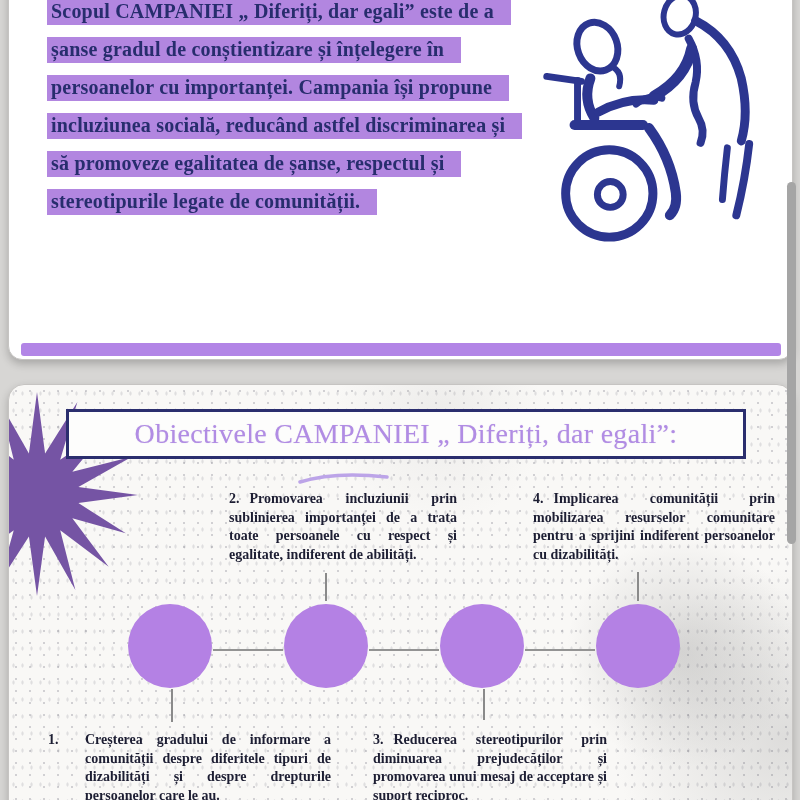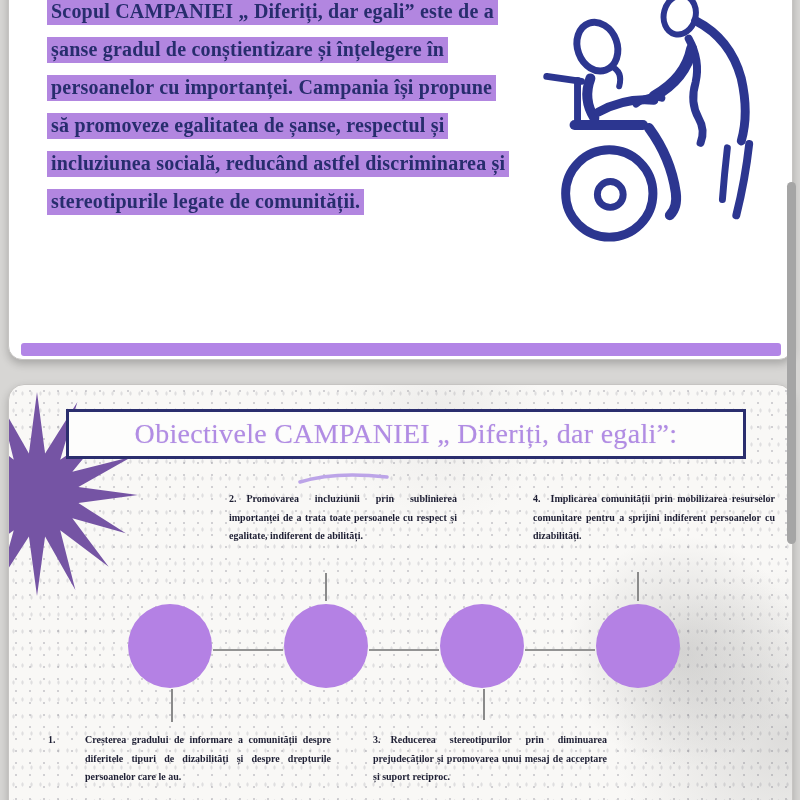--- a/index.html
+++ b/index.html
@@ -16,36 +16,36 @@
       radial-gradient(rgba(50,50,70,.20) .8px, transparent 1.6px),
       radial-gradient(rgba(50,50,70,.13) .7px, transparent 1.5px),
       radial-gradient(circle at 86% 62%, rgba(140,140,140,.30), rgba(140,140,140,0) 16%),
       radial-gradient(circle at 99% 82%, rgba(150,150,150,.28), rgba(150,150,150,0) 20%),
       radial-gradient(circle at 55% 8%, rgba(150,150,150,.12), rgba(150,150,150,0) 18%);
     background-size:14px 12px, 9px 17px, 100% 100%, 100% 100%, 100% 100%;}
 
   
   .s1-text{position:absolute;left:38px;top:58px;z-index:2;}
   .hl-line{display:table;white-space:nowrap;background:#b286e0;color:#272d6d;
-    font-weight:bold;font-size:20px;line-height:21px;padding:2px 4px 3px 4px;
+    font-weight:bold;font-size:20px;line-height:21px;padding:2px 17px 3px 4px;
     margin-bottom:12px;letter-spacing:.2px;}
   .s1-illustration{position:absolute;left:527px;top:58px;width:220px;height:258px;z-index:2;}
   .s1-bar{position:absolute;left:12px;top:402px;width:760px;height:13px;
     background:#b285e6;border-radius:3px;}
 
   
   .star-svg{position:absolute;left:-78px;top:4px;width:212px;height:212px;}
   .title-box{position:absolute;left:57px;top:24px;width:674px;height:44px;
     background:#fdfdfc;border:3px solid #2b2e6e;display:flex;align-items:center;
     justify-content:center;}
   .title-text{color:#b18ce4;font-weight:normal;font-size:28px;letter-spacing:.3px;
     text-shadow:0 0 1px rgba(120,80,180,.25);white-space:nowrap;}
   .swoosh-svg{position:absolute;left:288px;top:86px;width:94px;height:16px;}
 
-  .obj{position:absolute;color:#1d1e33;font-weight:bold;font-size:10px;
+  .obj{position:absolute;color:#1d1e33;font-weight:bold;font-size:14px;
     line-height:18.5px;text-align:justify;font-family:Liberation Serif, serif;}
   #obj2{left:220px;top:105px;width:228px;}
   #obj4{left:524px;top:105px;width:242px;}
   #obj3{left:364px;top:346px;width:234px;}
   #obj1-num{left:39px;top:346px;width:30px;text-align:left;}
   #obj1{left:76px;top:346px;width:246px;}
   .num-gap{padding-right:10px;}
 
   .t-circle{position:absolute;width:84px;height:84px;border-radius:50%;
     background:#b481e4;top:219px;}
@@ -66,22 +66,22 @@
 </head>
 <body>
 
 <div class="viewport">
 
   <div class="slide-card" id="slide1">
     <div class="s1-text">
       <div class="hl-line">Scopul CAMPANIEI „ Diferiți, dar egali” este de a</div>
       <div class="hl-line">șanse gradul de conștientizare și înțelegere în</div>
       <div class="hl-line">persoanelor cu importanței. Campania își propune</div>
+      <div class="hl-line">incluziunea socială, reducând astfel discriminarea și</div>
       <div class="hl-line">să promoveze egalitatea de șanse, respectul și</div>
-      <div class="hl-line">incluziunea socială, reducând astfel discriminarea și</div>
       <div class="hl-line">stereotipurile legate de comunității.</div>
     </div>
 
     <svg class="s1-illustration" viewBox="0 0 220 260" fill="none" stroke="#2c3690" stroke-linecap="round">
 
       <ellipse cx="61" cy="48" rx="20" ry="25" transform="rotate(-20 61 48)" stroke-width="7"></ellipse>
       <path d="M75,68 Q87,73 83,88" stroke-width="6"></path>
       <path d="M54,80 Q46,101 58,120" stroke-width="10"></path>
       <path d="M62,114 C80,104 98,100 118,102" stroke-width="9"></path>
 

